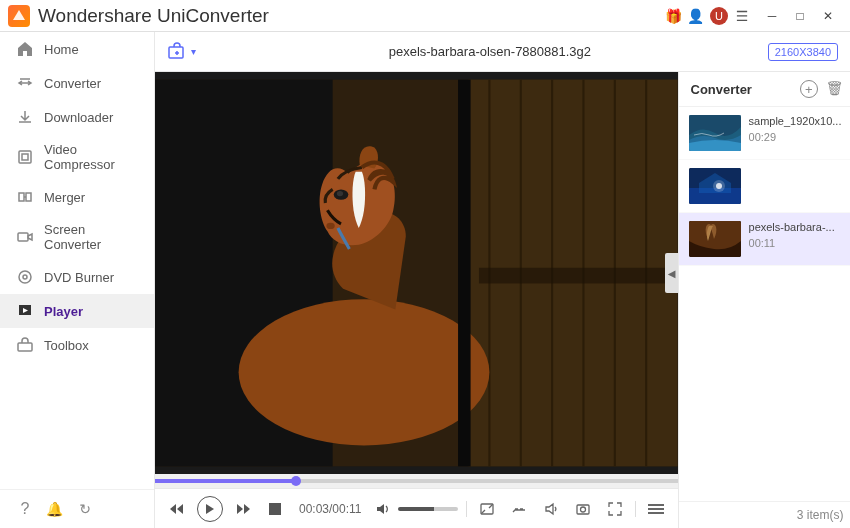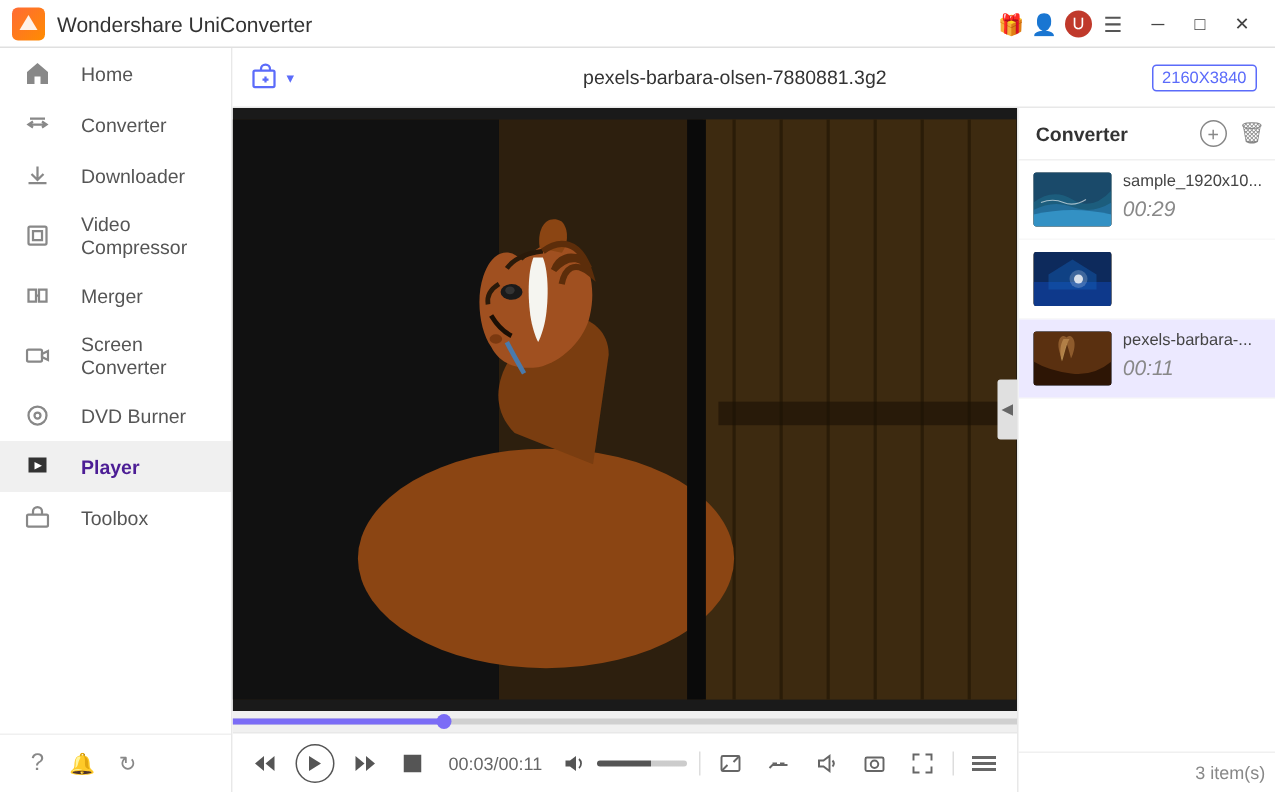--- a/index.html
+++ b/index.html
@@ -17,21 +17,21 @@
     }
     .titlebar-logo {
       width: 22px; height: 22px;
       background: linear-gradient(135deg, #ff6b35, #ff8c00);
       border-radius: 4px;
       margin-right: 8px;
       display: flex; align-items: center; justify-content: center;
       color: white; font-size: 12px; font-weight: bold;
     }
     .titlebar-title {
-      font-size: 14px;
+      font-size: 19px;
       color: #333;
       flex: 1;
     }
     .titlebar-icons {
       display: flex; gap: 6px; align-items: center;
     }
     .titlebar-icon {
       width: 16px; height: 16px;
       display: flex; align-items: center; justify-content: center;
       cursor: pointer; color: #555; font-size: 14px;
@@ -61,21 +61,21 @@
       flex-direction: column;
       flex-shrink: 0;
     }
     .sidebar-item {
       display: flex;
       align-items: center;
       padding: 8px 16px;
       cursor: pointer;
       font-size: 13px;
       color: #555;
-      gap: 20px;
+      gap: 10px;
     }
     .sidebar-item.active {
       background: #f0f0f0;
       color: #4c1d95;
       font-weight: 600;
     }
     .sidebar-icon {
       width: 18px; height: 18px;
       display: flex; align-items: center; justify-content: center;
       flex-shrink: 0;
@@ -294,24 +294,23 @@
       overflow: hidden;
     }
     .thumb-name {
       font-size: 11px;
       color: #444;
       white-space: nowrap;
       overflow: hidden;
       text-overflow: ellipsis;
     }
     .thumb-duration {
-      font-size: 14px;
+      font-size: 11px;
       color: #888;
       margin-top: 4px;
-      font-style: italic;
     }
     .playlist-count {
       padding: 6px 12px;
       font-size: 12px;
       color: #888;
       text-align: right;
       border-top: 1px solid #f0f0f0;
     }
     .chevron-down { font-size: 10px; color: #5b6bfa; }
 

